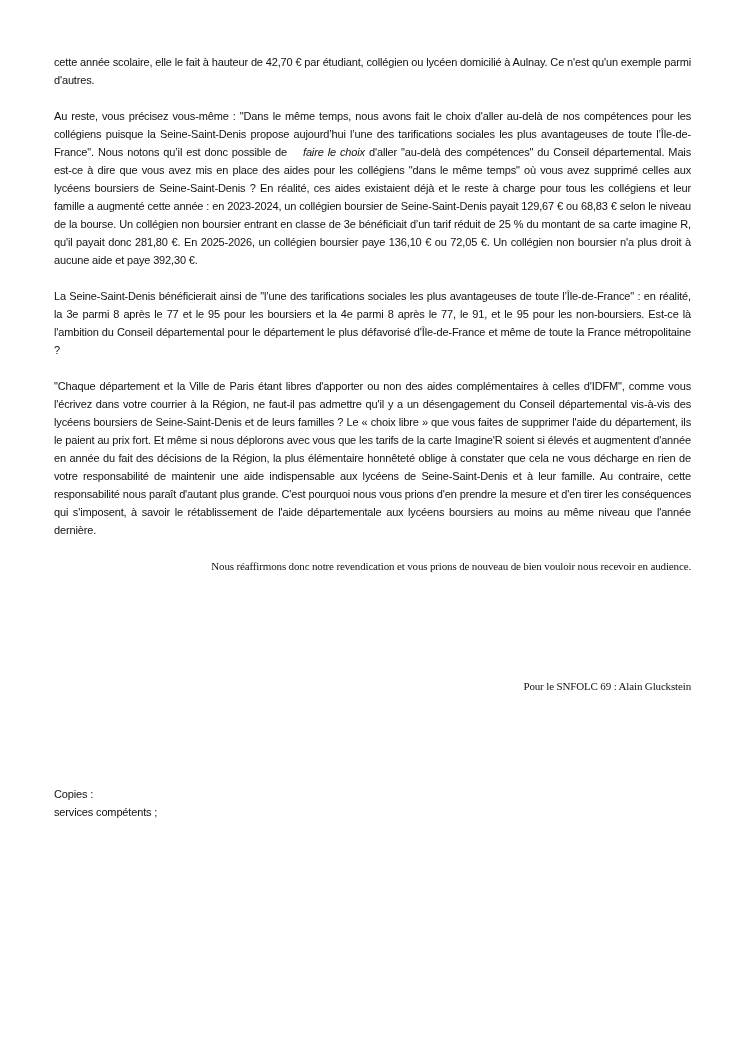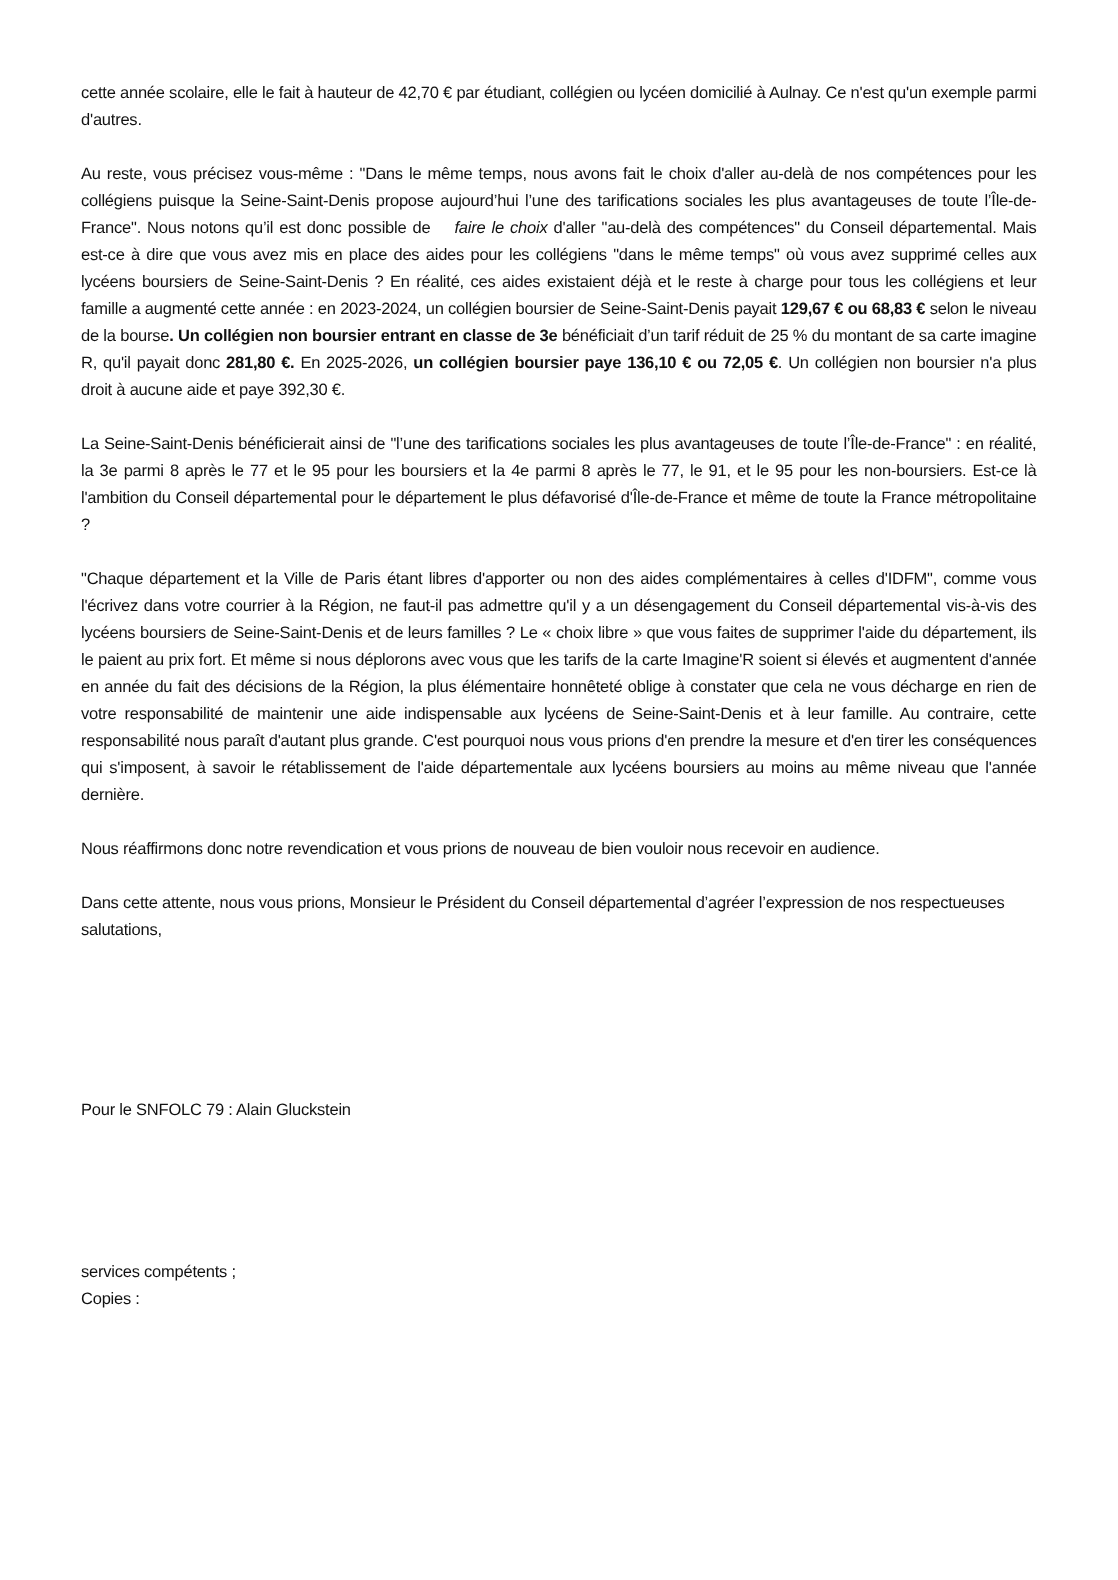--- a/index.html
+++ b/index.html
@@ -4,38 +4,37 @@
 <style>
   html, body { margin: 0; padding: 0; background: #ffffff; }
   body { width: 745px; height: 1053px; position: relative; overflow: hidden; }
   .page {
     position: absolute; left: 54px; top: 53px; width: 637px;
     font-family: "Liberation Sans", sans-serif;
     font-size: 11px; line-height: 18px; color: #111111;
     letter-spacing: -0.15px;
   }
   p { margin: 0 0 18px 0; text-align: justify; }
-  p.left { text-align: left; }
+  p.left { text-align: right; font-family: Liberation Serif, serif; }
   .sig { margin: 0; }
-  b { font-weight: bold; }
+  b { font-weight: normal; }
   i { font-style: italic; margin-left: 12px; }
 </style>
 </head>
 <body>
 
 <div class="page">
   <p><span>cette année scolaire, elle le fait à hauteur de 42,70 € par étudiant, collégien ou lycéen domicilié à Aulnay. Ce n'est qu'un exemple parmi d'autres.</span></p>
   <p><span>Au reste, vous précisez vous-même : "Dans le même temps, nous avons fait le choix d'aller au-delà de nos compétences pour les collégiens puisque la Seine-Saint-Denis propose aujourd’hui l’une des tarifications sociales les plus avantageuses de toute l’Île-de-France". Nous notons qu’il est donc possible de </span><i>faire le choix</i><span> d'aller "au-delà des compétences" du Conseil départemental. Mais est-ce à dire que vous avez mis en place des aides pour les collégiens "dans le même temps" où vous avez supprimé celles aux lycéens boursiers de Seine-Saint-Denis ? En réalité, ces aides existaient déjà et le reste à charge pour tous les collégiens et leur famille a augmenté cette année : en 2023-2024, un collégien boursier de Seine-Saint-Denis payait </span><b>129,67 € ou 68,83 €</b><span> selon le niveau de la bourse</span><b>.</b><span> </span><b>Un collégien non boursier entrant en classe de 3e</b><span> bénéficiait d’un tarif réduit de 25 % du montant de sa carte imagine R, qu'il payait donc </span><b>281,80 €.</b><span>  En 2025-2026, </span><b>un collégien boursier paye 136,10 € ou 72,05 €</b><span>. Un collégien non boursier n'a plus droit à aucune aide et paye 392,30 €.</span></p>
   <p><span>La Seine-Saint-Denis bénéficierait ainsi de "l’une des tarifications sociales les plus avantageuses de toute l’Île-de-France" : en réalité, la 3e parmi 8 après le 77 et le 95 pour les boursiers et la 4e parmi 8 après le 77, le 91, et le 95 pour les non-boursiers. Est-ce là l'ambition du Conseil départemental pour le département le plus défavorisé d'Île-de-France et même de toute la France métropolitaine ?</span></p>
   <p><span>"Chaque département et la Ville de Paris étant libres d'apporter ou non des aides complémentaires à celles d'IDFM", comme vous l'écrivez dans votre courrier à la Région, ne faut-il pas admettre qu'il y a un désengagement du Conseil départemental vis-à-vis des lycéens boursiers de Seine-Saint-Denis et de leurs familles ? Le « choix libre » que vous faites de supprimer l'aide du département, ils le paient au prix fort. Et même si nous déplorons avec vous que les tarifs de la carte Imagine'R soient si élevés et augmentent d'année en année du fait des décisions de la Région, la plus élémentaire honnêteté oblige à constater que cela ne vous décharge en rien de votre responsabilité de maintenir une aide indispensable aux lycéens de Seine-Saint-Denis et à leur famille. Au contraire, cette responsabilité nous paraît d'autant plus grande. C'est pourquoi nous vous prions d'en prendre la mesure et d'en tirer les conséquences qui s'imposent, à savoir le rétablissement de l'aide départementale aux lycéens boursiers au moins au même niveau que l'année dernière.</span></p>
   <p class="left"><span>Nous réaffirmons donc notre revendication et vous prions de nouveau de bien vouloir nous recevoir en audience.</span></p>
-  <p class="left"><span>Dans cette attente, nous vous prions, Monsieur le Président du Conseil départemental d’agréer l’expression de nos respectueuses salutations,</span></p>
 
   <div style="height:54px"></div>
   <div style="height:30px"></div>
-  <p class="sig left">Pour le SNFOLC 79 : Alain Gluckstein</p>
+  <p class="sig left">Pour le SNFOLC 69 : Alain Gluckstein</p>
 
   <div style="height:90px"></div>
   <div>
+    <div>Copies :</div>
     <div>services compétents ;</div>
-    <div>Copies :</div>
   </div>
 </div>
 
 </body></html>

